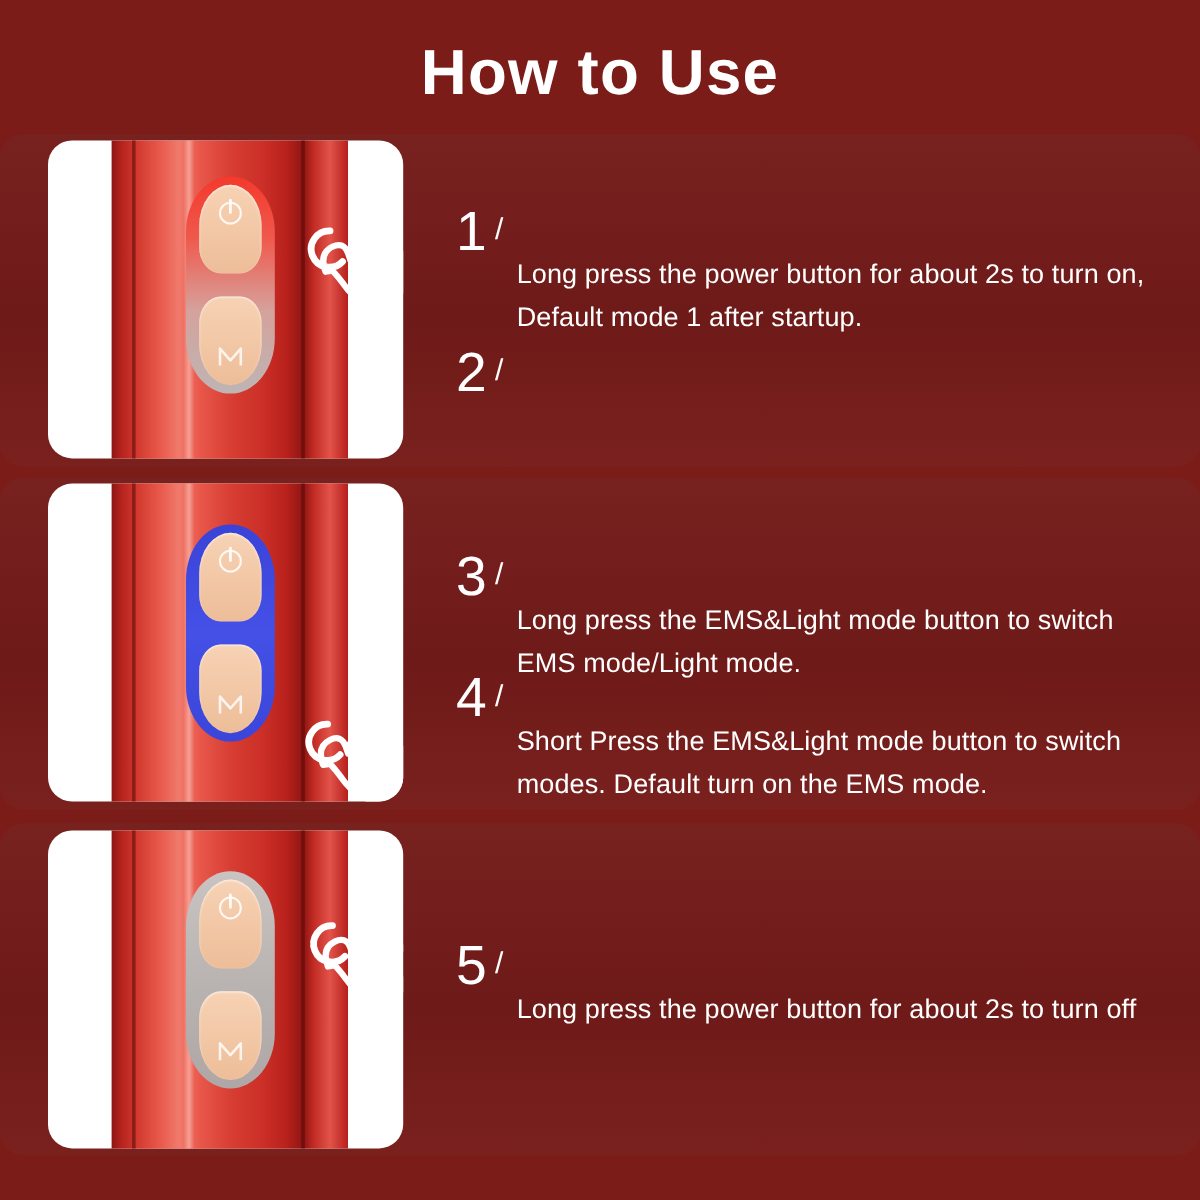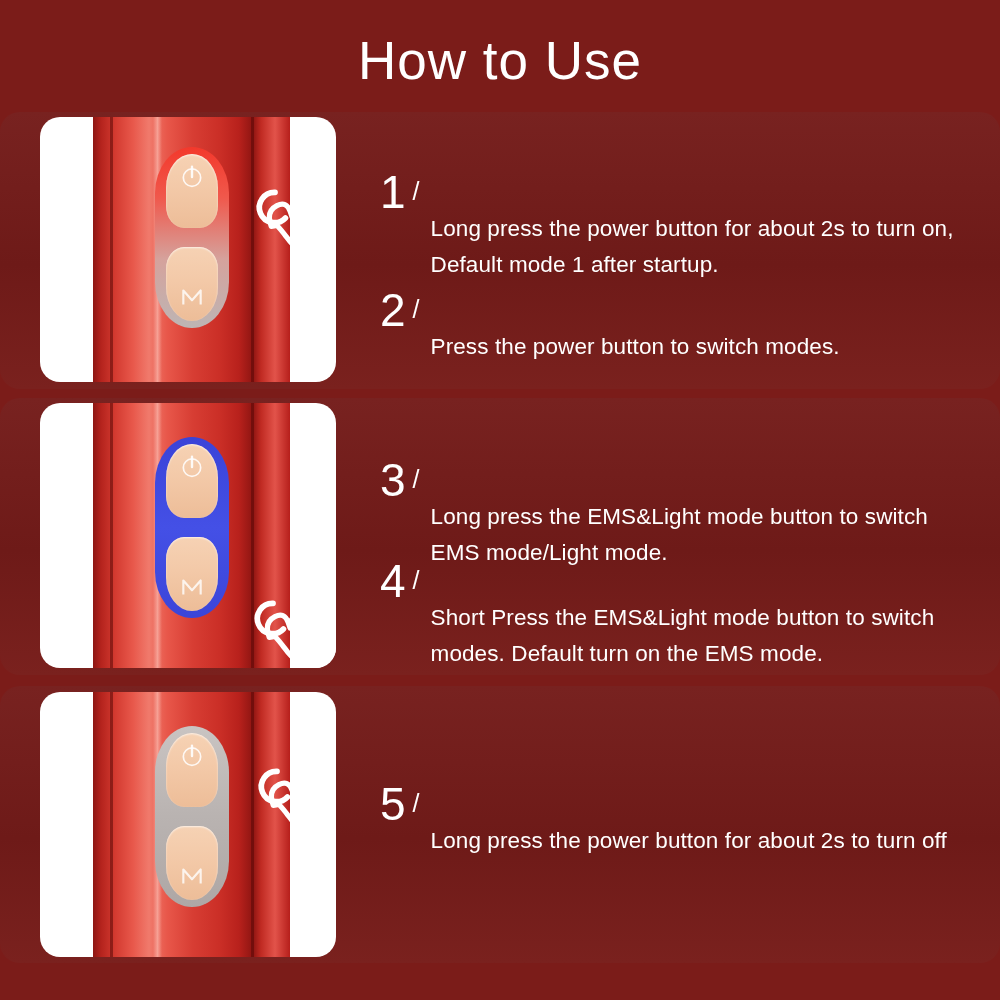--- a/index.html
+++ b/index.html
@@ -11,21 +11,21 @@
     overflow:hidden;
   }
 
   
   .page-title{
     position:absolute;
     top:34px; left:0; right:0;
     text-align:center;
     color:#ffffff;
     font-size:53px;
-    font-weight:400;
+    font-weight:700;
     letter-spacing:1px;
     line-height:1;
   }
 
   
   .panel{
     position:absolute;
     left:0; right:0;
     background:linear-gradient(180deg,#782220 0%,#6e1a18 55%,#7a211e 100%);
     border-radius:20px;
@@ -278,21 +278,20 @@
 
 <div class="step s1">
   <span class="num">1</span>
   <span class="slash">/</span>
   <span class="body">Long press the power button for about 2s to turn on, Default mode 1 after startup.</span>
 </div>
 
 <div class="step s2">
   <span class="num">2</span>
   <span class="slash">/</span>
-  <span class="body">Press the power button to switch modes.</span>
 </div>
 
 <div class="step s3">
   <span class="num">3</span>
   <span class="slash">/</span>
   <span class="body">Long press the EMS&amp;Light mode button to switch EMS mode/Light mode.</span>
 </div>
 
 <div class="step s4">
   <span class="num">4</span>

